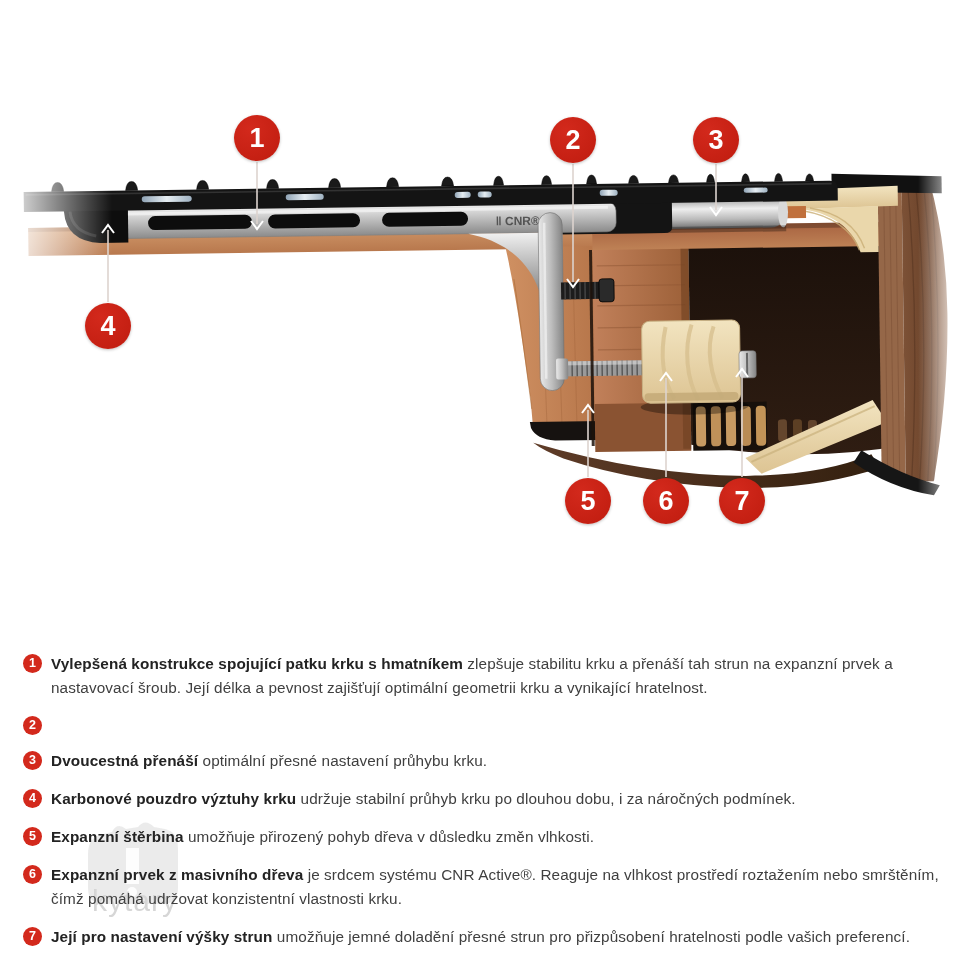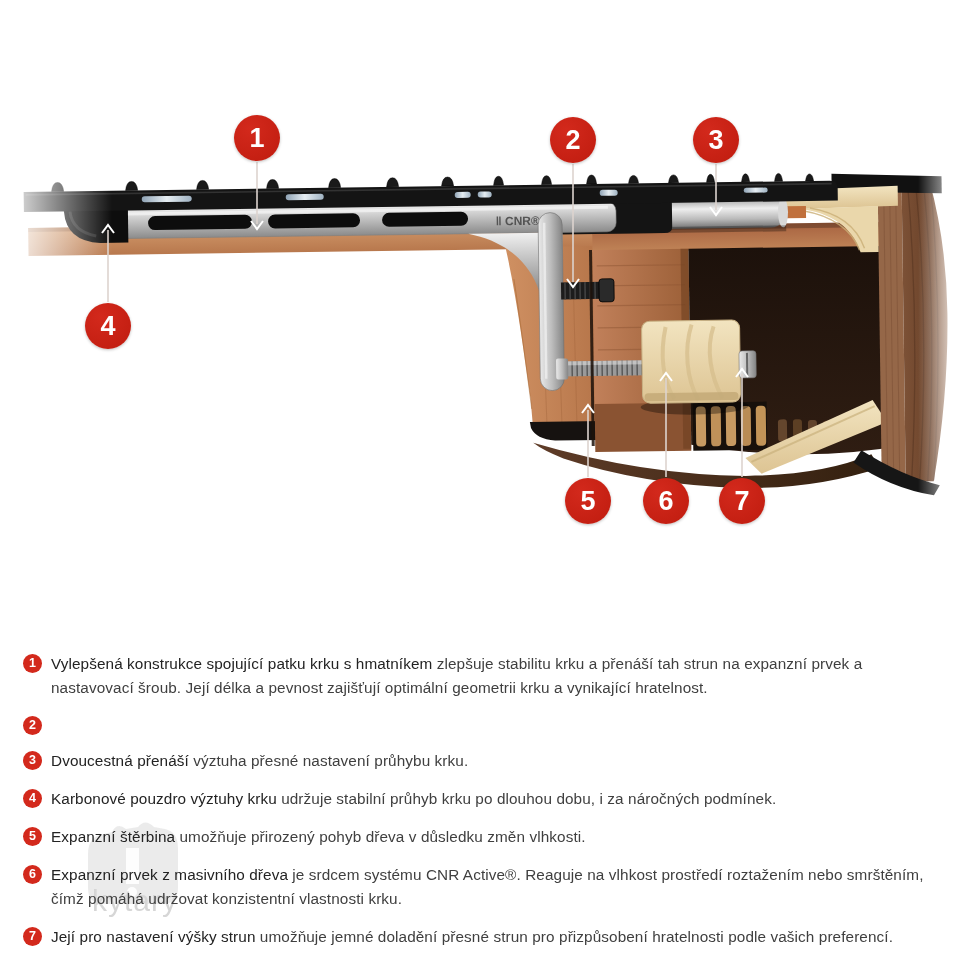--- a/index.html
+++ b/index.html
@@ -20,21 +20,21 @@
   .badge{
     flex:0 0 auto;width:19px;height:19px;border-radius:50%;
     background:var(--accent-red,#d3291c);color:#fff;
     font-size:12.5px;font-weight:bold;line-height:19px;text-align:center;
     margin:2px 9px 0 0;
   }
   .legend-text{
     margin:0;font-size:15.3px;line-height:24px;color:var(--legend-text,#3f3f3f);
     letter-spacing:.1px;
   }
-  .legend-text strong{color:var(--legend-bold,#232323);font-weight:normal;}
+  .legend-text strong{color:var(--legend-bold,#232323);font-weight:bold;}
   .legend-row:nth-child(1) .legend-text{max-width:858px;}
   .legend-row:nth-child(6) .legend-text{max-width:912px;}
   .watermark{position:absolute;left:66px;top:820px;width:150px;z-index:1;opacity:.75;}
   .watermark-text{
     position:absolute;left:26px;top:64px;font-size:30px;letter-spacing:1px;
     color:var(--watermark-gray,#c9c9c9);
   }
 </style>
 </head>
 <body>
@@ -288,21 +288,21 @@
   <div class="legend">
     <div class="legend-row">
       <span class="badge">1</span>
       <p class="legend-text"><strong>Vylepšená konstrukce spojující patku krku s hmatníkem</strong><span> zlepšuje stabilitu krku a přenáší tah strun na expanzní prvek a nastavovací šroub. Její délka a pevnost zajišťují optimální geometrii krku a vynikající hratelnost.</span></p>
     </div>
     <div class="legend-row">
       <span class="badge">2</span>
     </div>
     <div class="legend-row">
       <span class="badge">3</span>
-      <p class="legend-text"><strong>Dvoucestná přenáší</strong><span> výztuha přesné nastavení průhybu krku.</span></p>
+      <p class="legend-text"><strong>Dvoucestná přenáší</strong><span> optimální přesné nastavení průhybu krku.</span></p>
     </div>
     <div class="legend-row">
       <span class="badge">4</span>
       <p class="legend-text"><strong>Karbonové pouzdro výztuhy krku</strong><span> udržuje stabilní průhyb krku po dlouhou dobu, i za náročných podmínek.</span></p>
     </div>
     <div class="legend-row">
       <span class="badge">5</span>
       <p class="legend-text"><strong>Expanzní štěrbina</strong><span> umožňuje přirozený pohyb dřeva v důsledku změn vlhkosti.</span></p>
     </div>
     <div class="legend-row">

